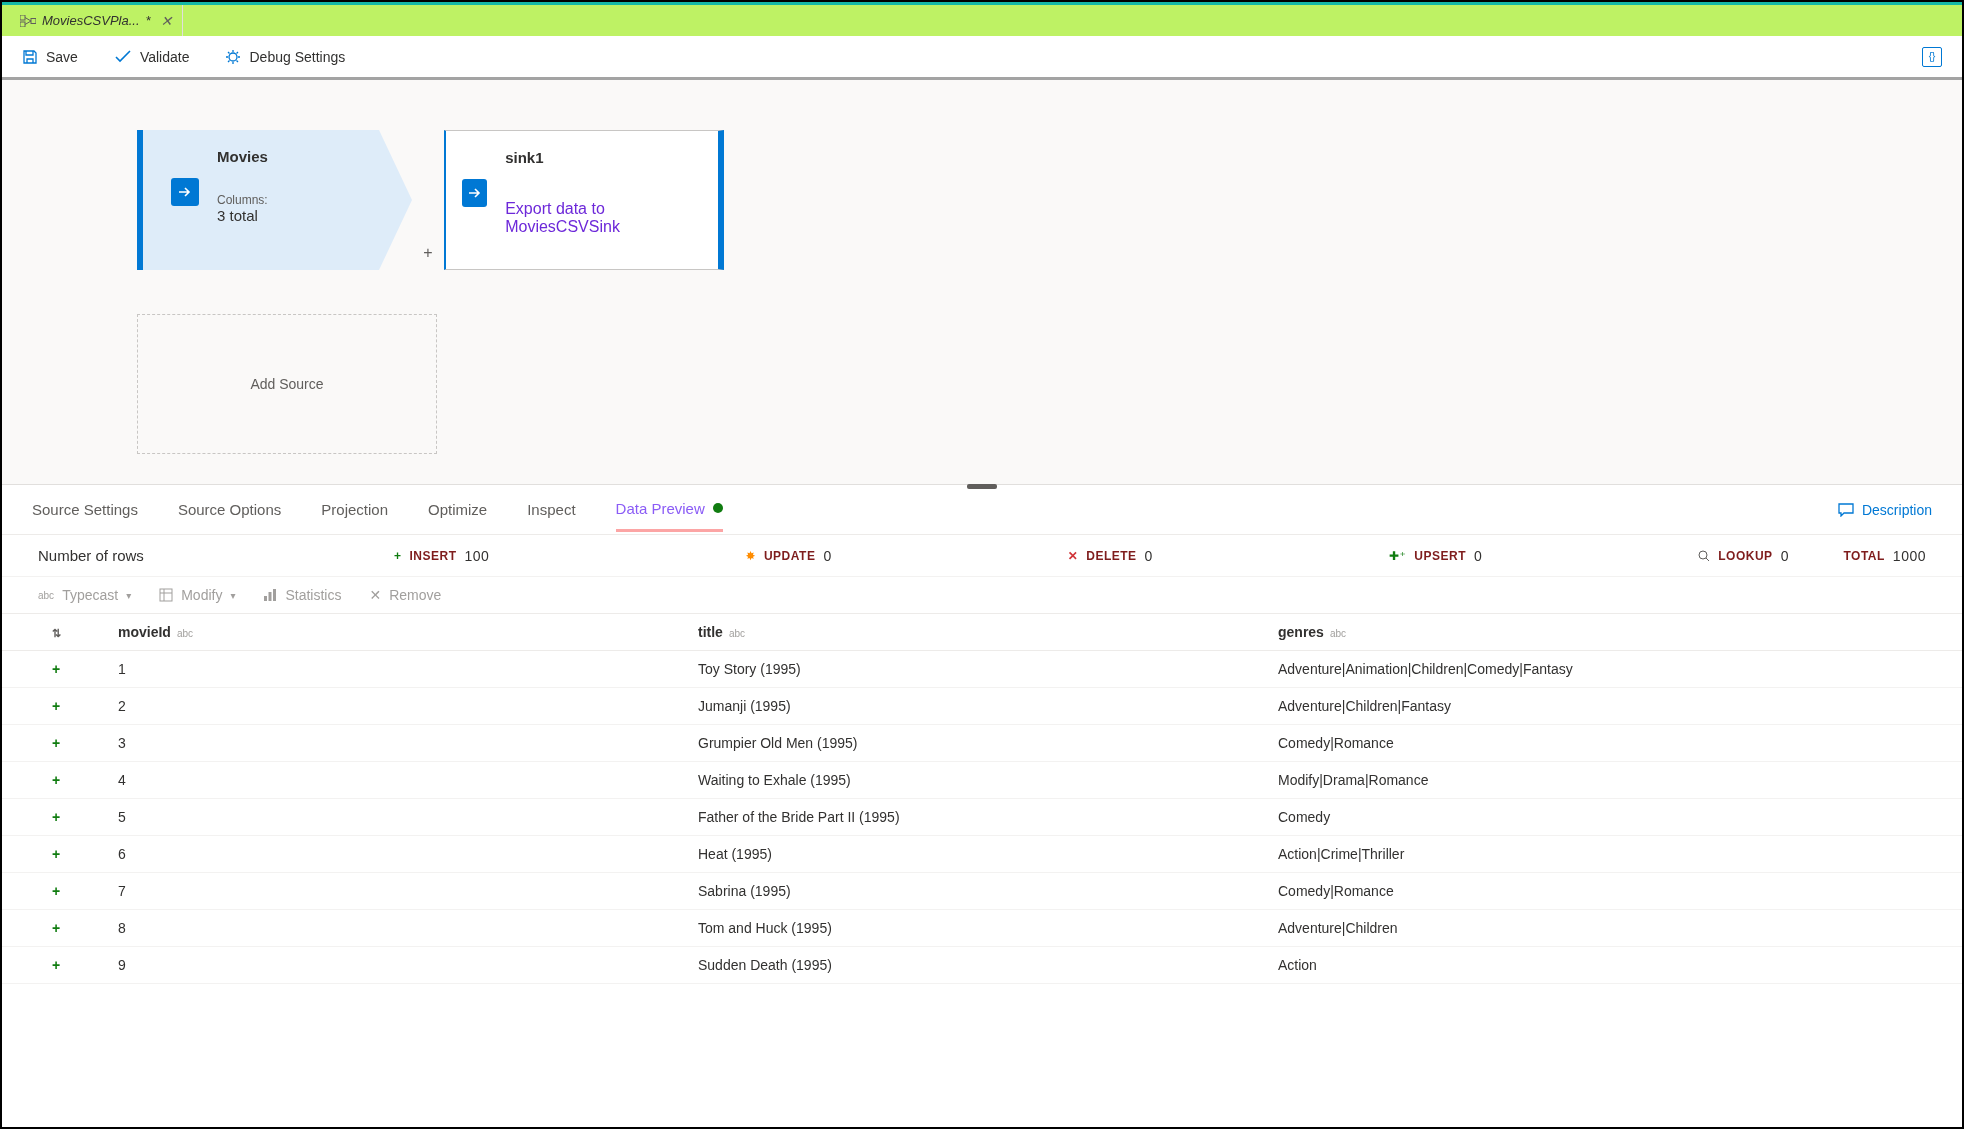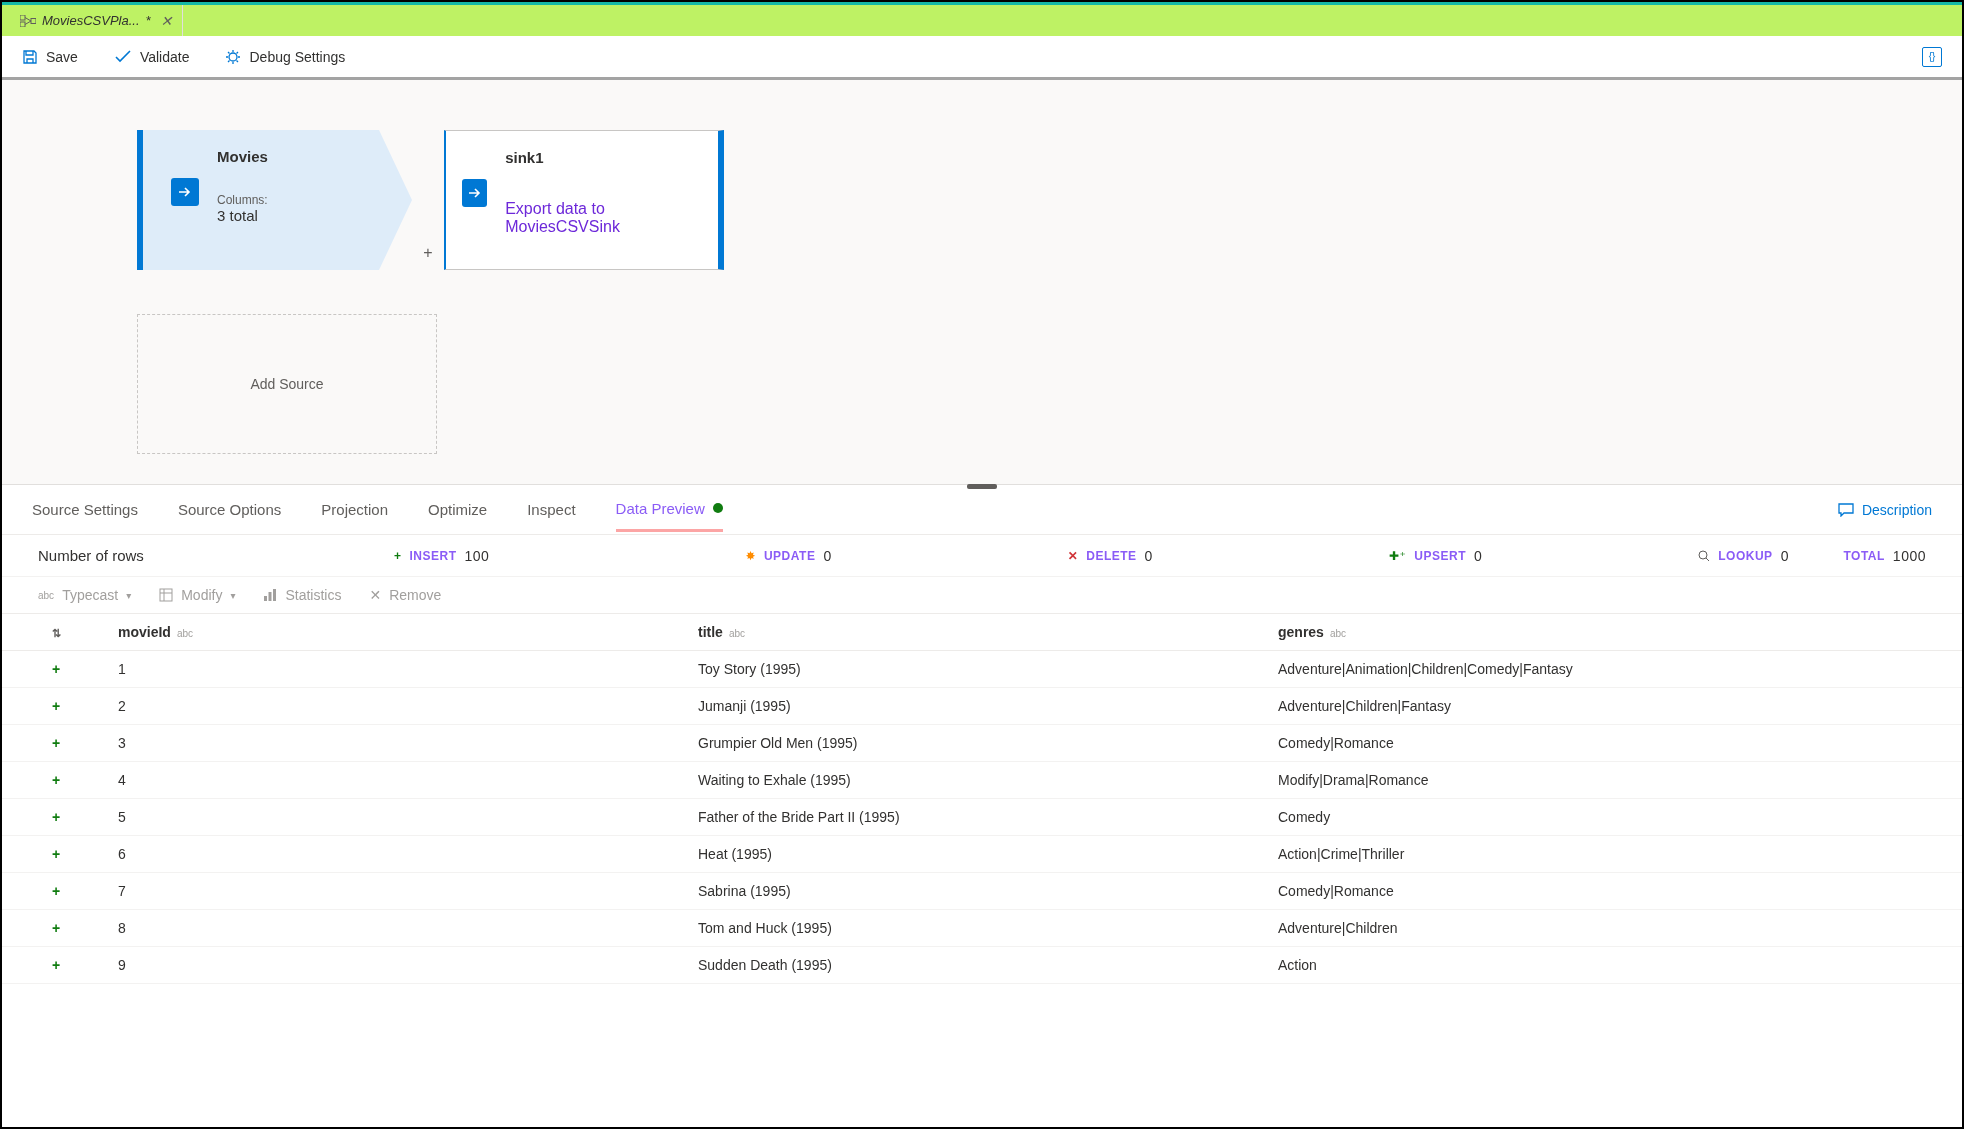--- a/index.html
+++ b/index.html
@@ -43,21 +43,21 @@
 .settings-tabs { display: flex; align-items: center; padding: 0 30px; height: 50px; border-bottom: 1px solid #edebe9; gap: 56px; position: relative; }
 .settings-tab { color: #605e5c; font-size: 15px; cursor: pointer; padding: 12px 0; display: flex; align-items: center; gap: 8px; }
 .settings-tab.active { color: #8b5cf6; border-bottom: 3px solid #fca5a5; font-weight: 400; }
 .green-dot { width: 10px; height: 10px; background: #107c10; border-radius: 50%; }
 .description-btn { margin-left: auto; display: flex; align-items: center; gap: 8px; color: #0078d4; cursor: pointer; }
 
 
 .stats-row { display: flex; align-items: center; padding: 12px 36px; gap: 16px; font-size: 14px; }
 .stats-label { color: #323130; font-size: 15px; width: 340px; }
 .stat { display: flex; align-items: center; gap: 8px; font-size: 12px; letter-spacing: 0.5px; }
-.stat .stat-label { text-transform: uppercase; color: #8b5cf6; font-weight: 600; }
+.stat .stat-label { text-transform: uppercase; color: #7f1d1d; font-weight: 600; }
 .stat .stat-val { font-size: 14px; color: #323130; }
 .stat-insert { margin-right: 240px; }
 .stat-update { margin-right: 220px; }
 .stat-delete { margin-right: 220px; }
 .stat-upsert { margin-right: 200px; }
 .stat-lookup { margin-right: auto; }
 .stat-total { }
 .icon-plus { color: #107c10; font-weight: bold; }
 .icon-star { color: #ff8c00; }
 .icon-x { color: #d13438; font-weight: bold; }

